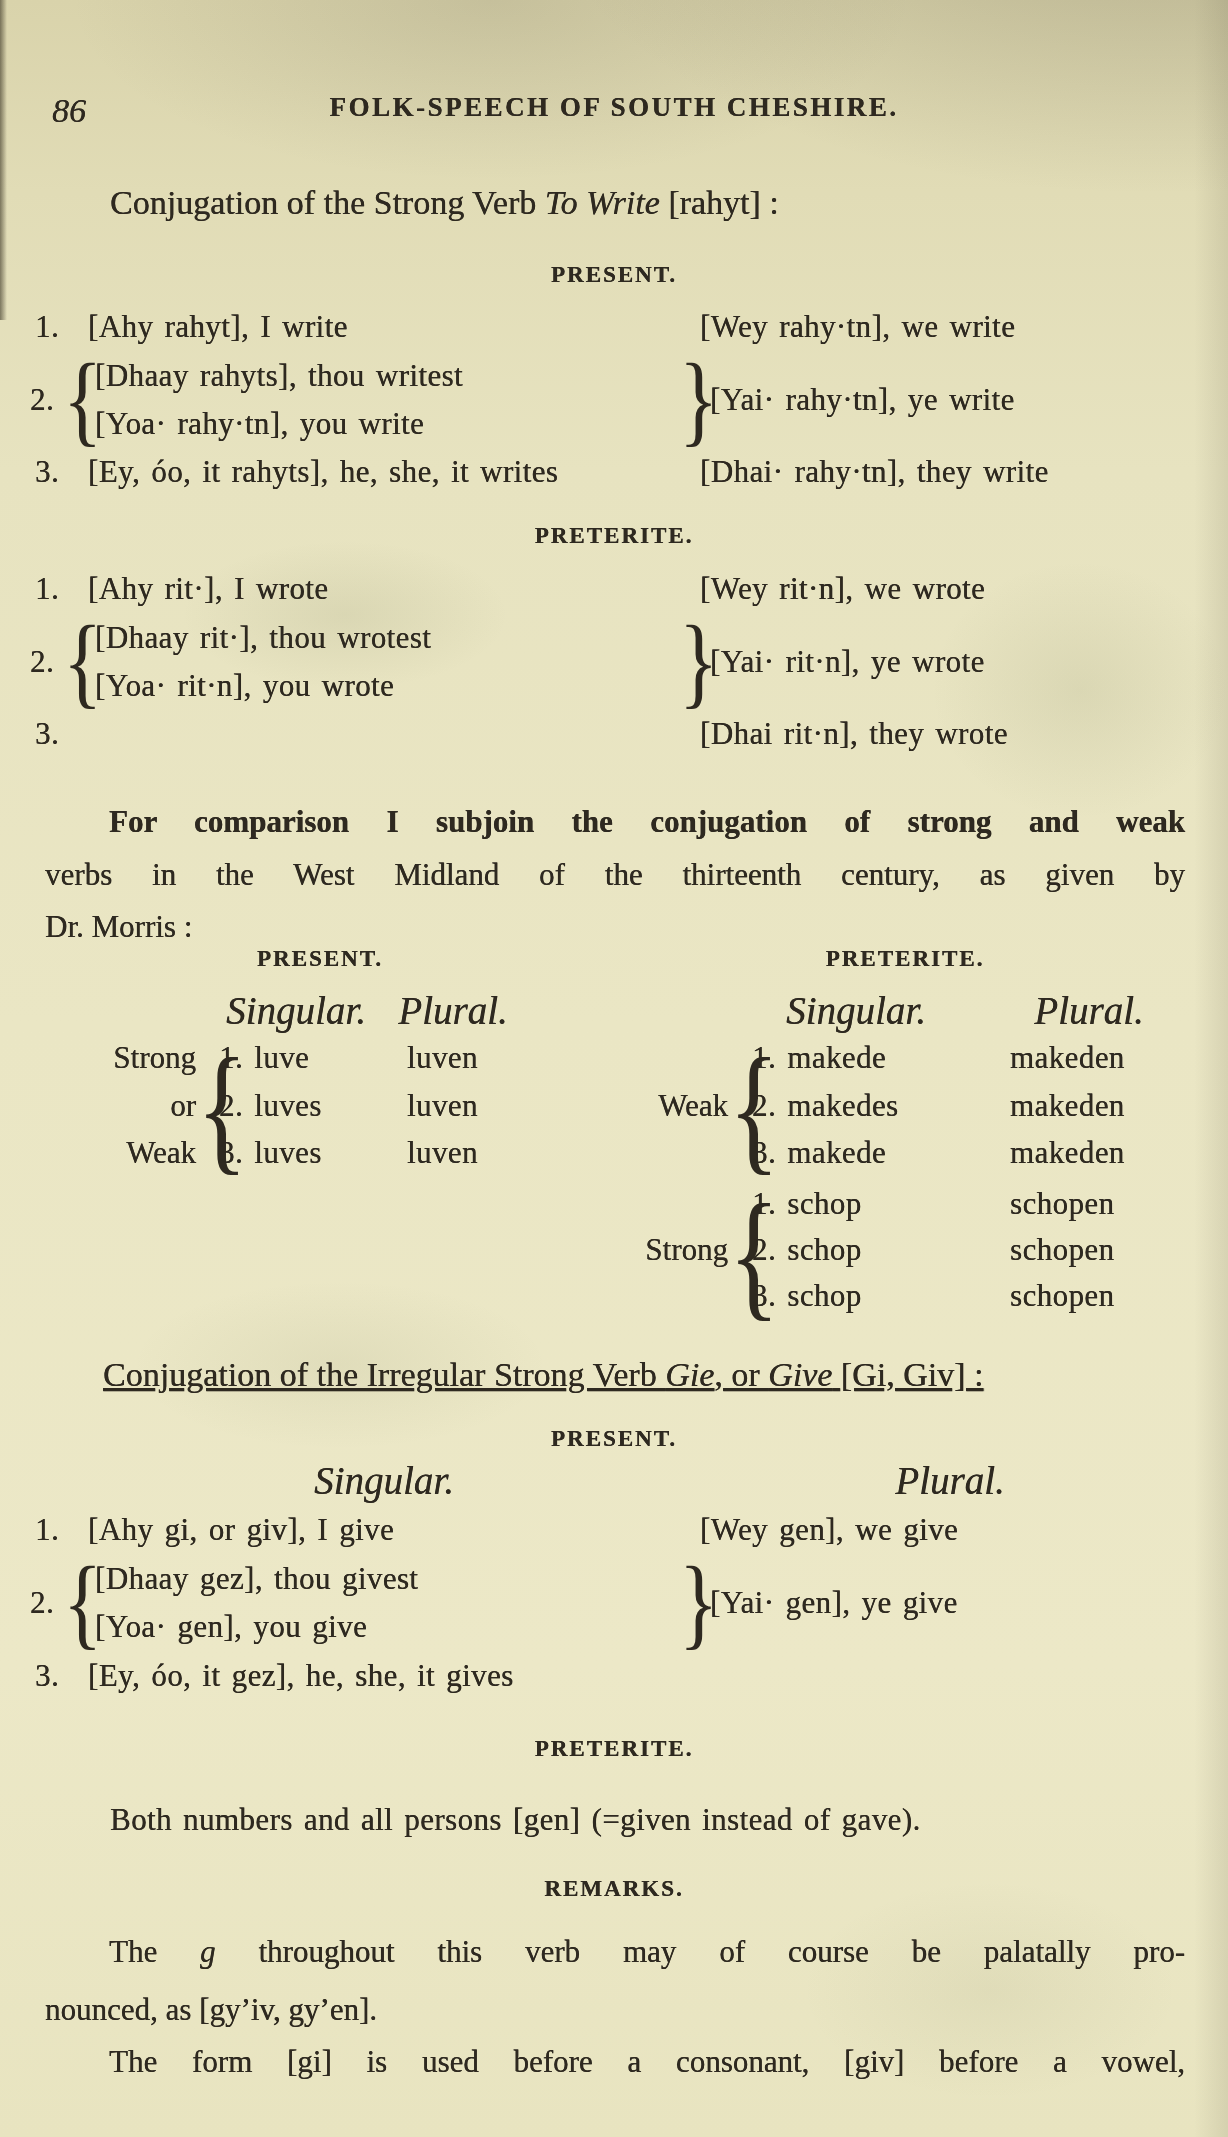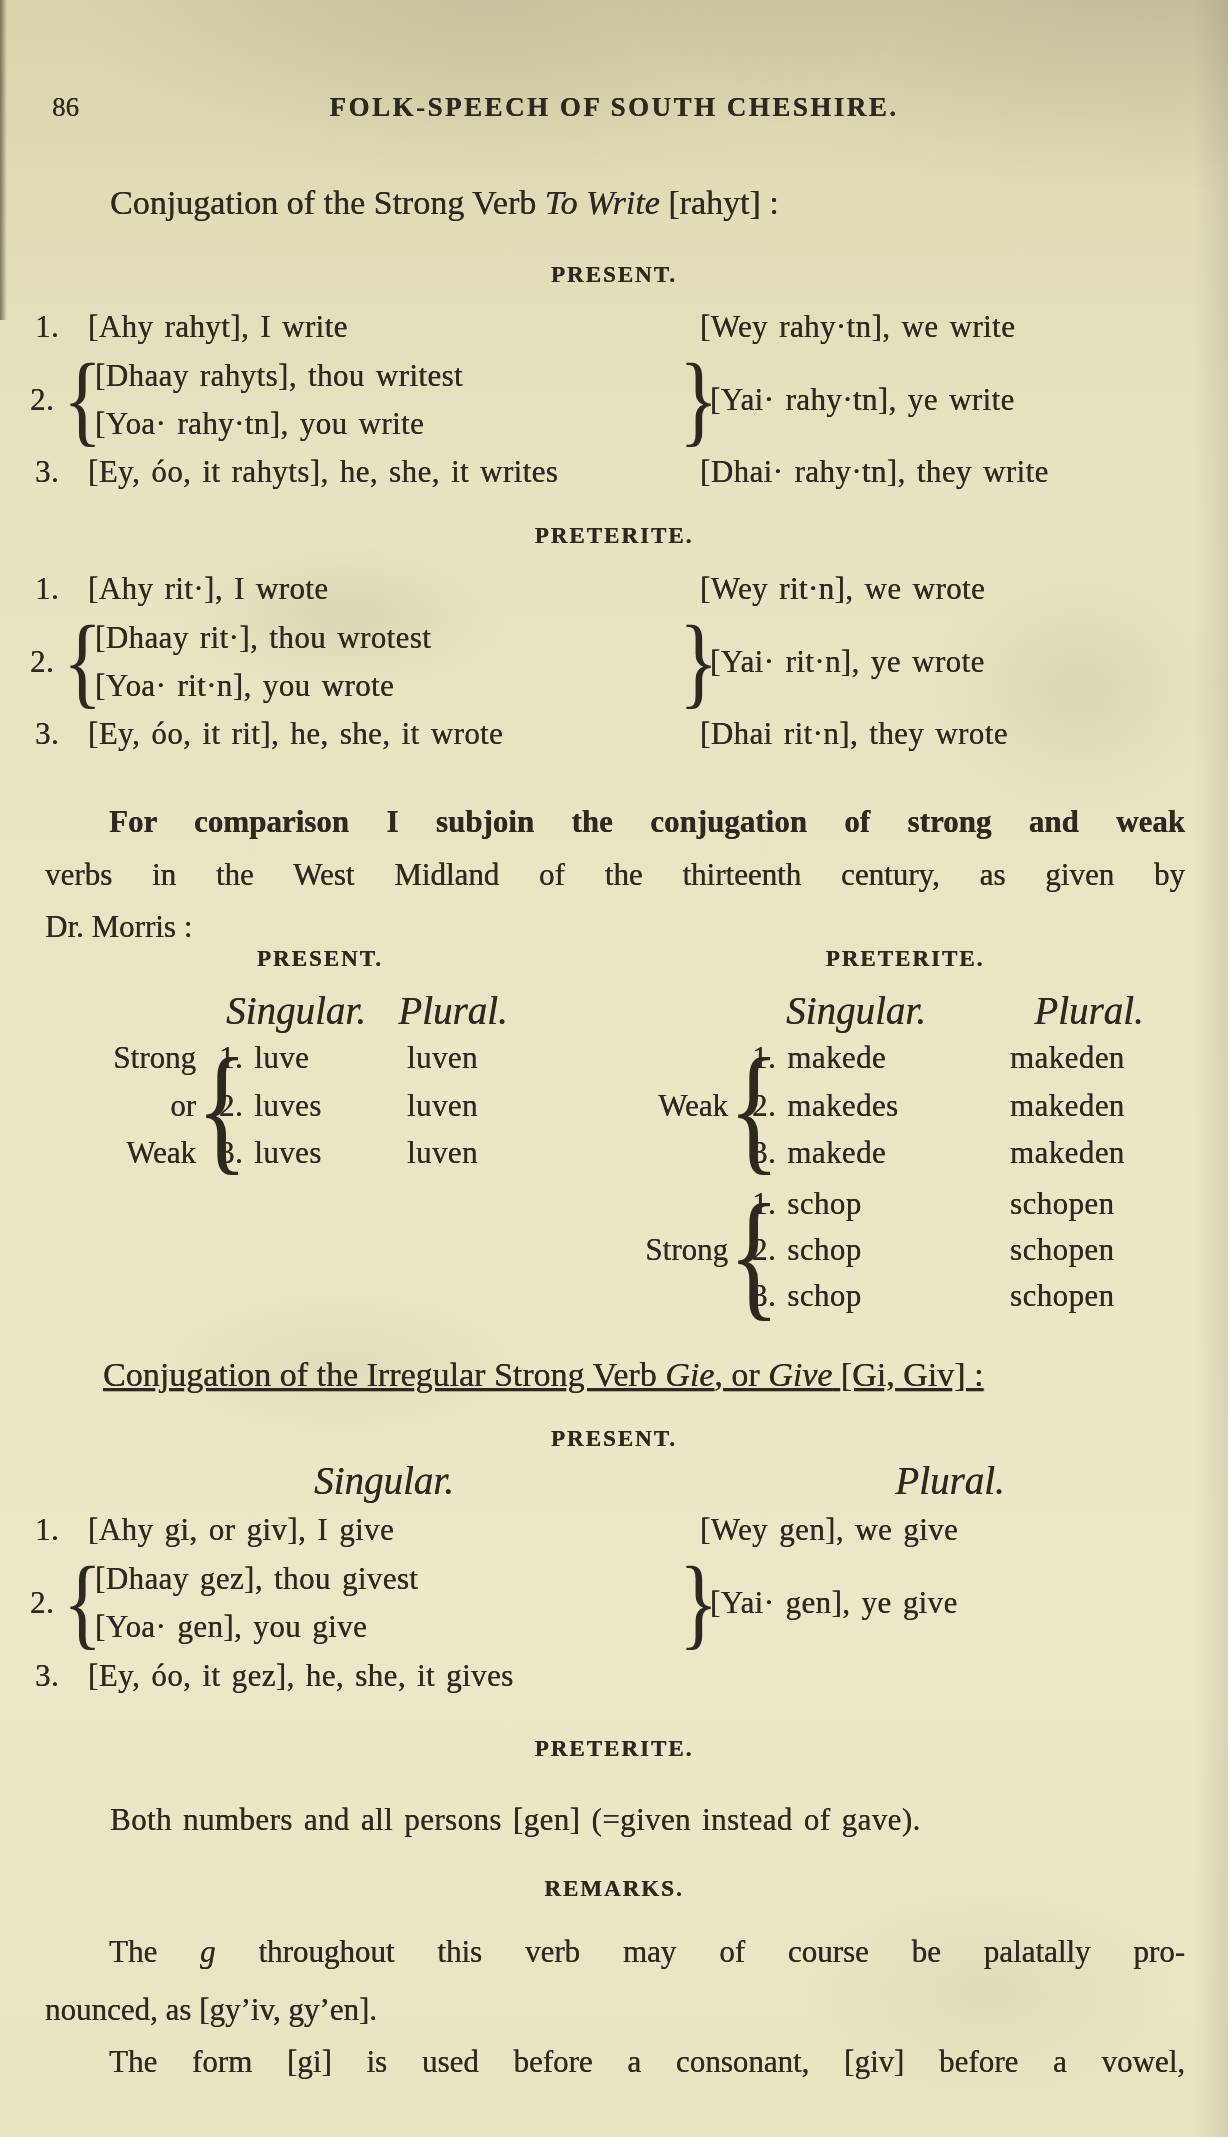--- a/index.html
+++ b/index.html
@@ -8,21 +8,21 @@
     position:relative; width:1228px; height:2137px; overflow:hidden;
     background:
       radial-gradient(ellipse 1000px 520px at 94% -6%, rgba(105,100,80,0.32), rgba(105,100,80,0) 62%),
       radial-gradient(ellipse 700px 300px at 40% 0%, rgba(110,105,85,0.18), rgba(110,105,85,0) 60%),
       linear-gradient(to bottom, #d9d3ab 0%, #e1dcb6 9%, #e7e3c0 22%, #eae6c4 48%, #ece8c7 78%, #e8e4c0 100%);
     color:#2e2920;
     text-shadow:0.3px 0.3px 0 currentColor;
   }
   .abs { position:absolute; white-space:nowrap; }
   .body-text { font-size:31px; line-height:48px; word-spacing:3px; letter-spacing:0.4px; }
-  .pg-num { font-size:27px; }
+  .pg-num { font-size:34px;font-style:italic; }
   .run-head { left:0; width:1228px; text-align:center; font-size:27px; font-weight:bold; letter-spacing:2.5px; }
   .sec-title { font-size:34px; }
   .tense-head { left:0; width:1228px; text-align:center; font-size:23px; font-weight:bold; letter-spacing:2px; }
   .it { font-style:italic; }
   .crow { left:0; width:1228px; height:48px; }
   .crow .num  { position:absolute; left:35px; }
   .crow .lt   { position:absolute; left:88px; }
   .crow .rt   { position:absolute; left:700px; }
   .cgroup { left:0; width:1228px; height:100px; }
   .cgroup .num { position:absolute; left:30px; top:26px; }
@@ -96,21 +96,20 @@
   <div class="abs cgroup body-text" style="top:612px;">
     <span class="num">2.</span>
     <span class="brace brace2 bl2">{</span>
     <span class="gl1">[Dhaay rit·], thou wrotest</span>
     <span class="gl2">[Yoa· rit·n], you wrote</span>
     <span class="brace brace2 br2">}</span>
     <span class="rt">[Yai· rit·n], ye wrote</span>
   </div>
   <div class="abs crow body-text" style="top:710px;">
     <span class="num">3.</span>
-    <span class="lt">[Ey, óo, it rit], he, she, it wrote</span>
     <span class="rt">[Dhai rit·n], they wrote</span>
   </div>
 
   <div class="abs para-line just indent" style="top:798px;font-weight:bold;">For comparison I subjoin the conjugation of strong and weak</div>
   <div class="abs para-line just" style="top:851px;">verbs in the West Midland of the thirteenth century, as given by</div>
   <div class="abs para-line" style="top:903px;">Dr. Morris :</div>
 
   <div class="abs m-head" style="left:190px;top:946px;">PRESENT.</div>
   <div class="abs m-head" style="left:775px;top:946px;">PRETERITE.</div>
 

